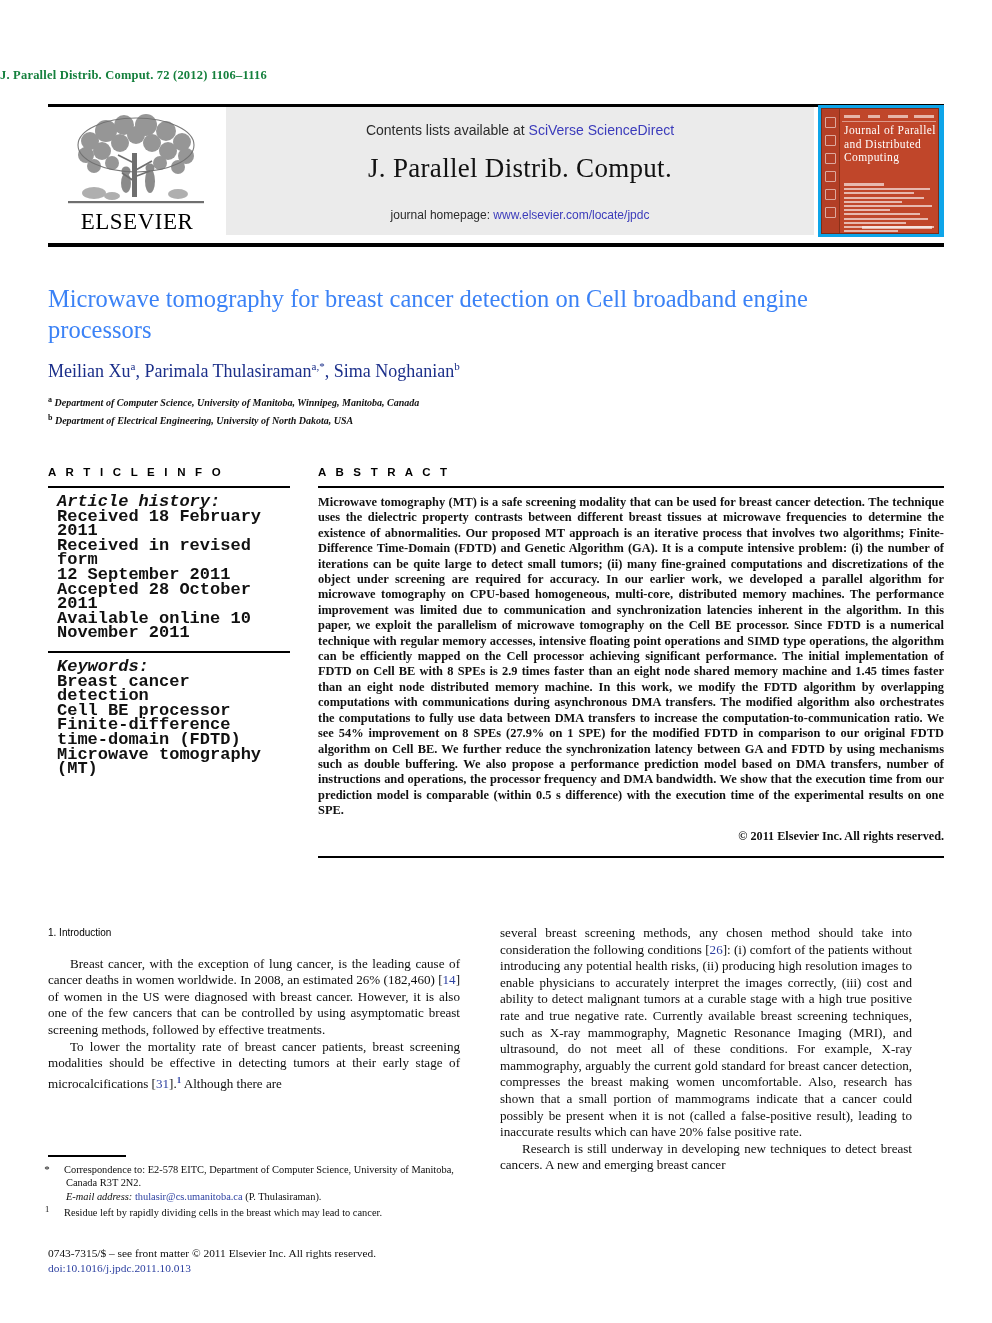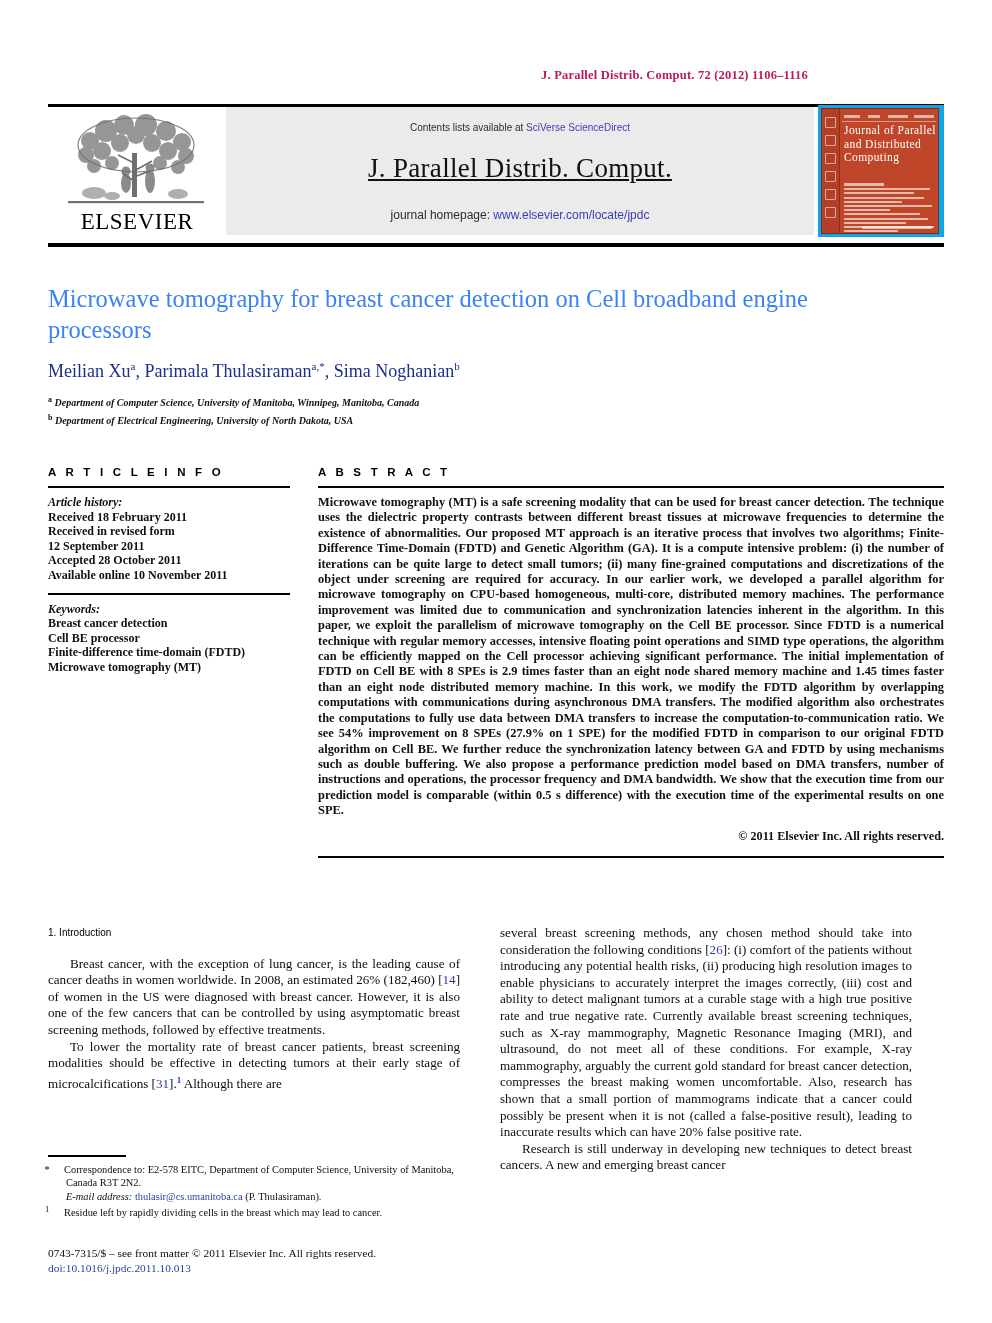--- a/index.html
+++ b/index.html
@@ -21,25 +21,25 @@
     left: 0; top: 0;
     width: 992px;
     height: 1323px;
   }
 
   
   .running-head {
     position: absolute;
     left: 0; top: 68px;
     width: 808px;
-    text-align: right;
+    text-align: left;
     font-family: "Liberation Serif", serif;
     font-weight: bold;
     font-size: 12.5px;
-    color: #be185d;
+    color: #15803d;
     letter-spacing: .2px;
   }
 
   
   .rule-top {
     position: absolute;
     left: 48px; top: 104px;
     width: 896px; height: 3px;
     background: #000;
   }
@@ -71,34 +71,33 @@
     left: 178px; top: 0;
     width: 588px; height: 128px;
     background: #ebebeb;
   }
   .contents-line {
     position: absolute;
     left: 0; top: 15px;
     width: 588px;
     text-align: center;
     font-family: "Liberation Sans", sans-serif;
-    font-size: 10px;
+    font-size: 14px;
     color: #2b2b2b;
   }
   .contents-line .sd { color: #3b3bbb; }
   .journal-title {
     position: absolute;
     left: 0; top: 46px;
     width: 588px;
     text-align: center;
     font-family: "Liberation Serif", serif;
     font-size: 27px;
     color: #111;
     letter-spacing: .3px;
-    text-decoration: underline;
   }
   .homepage-line {
     position: absolute;
     left: 0; top: 101px;
     width: 588px;
     text-align: center;
     font-family: "Liberation Sans", sans-serif;
     font-size: 12px;
     color: #2b2b2b;
   }
@@ -229,25 +228,26 @@
   }
   .hr-thick {
     height: 2px; background: #000; width: 100%;
     margin-bottom: 7px;
   }
   .hr-thin {
     height: 2px; background: #000; width: 100%;
     margin: 10px 0 7px 0;
   }
   .info-body {
-    font-family: Liberation Serif, serif;
+    font-family: Liberation Mono, monospace;
     font-weight: bold;
-    font-size: 12px;
+    font-size: 17px;
     line-height: 14.6px;
     color: #111;
+    margin-left: 9px;
   }
   .info-body .lbl { font-style: italic; }
   .abs-body {
     font-family: "Liberation Serif", serif;
     font-weight: bold;
     font-size: 12.4px;
     line-height: 15.4px;
     text-align: justify;
     color: #111;
   }

